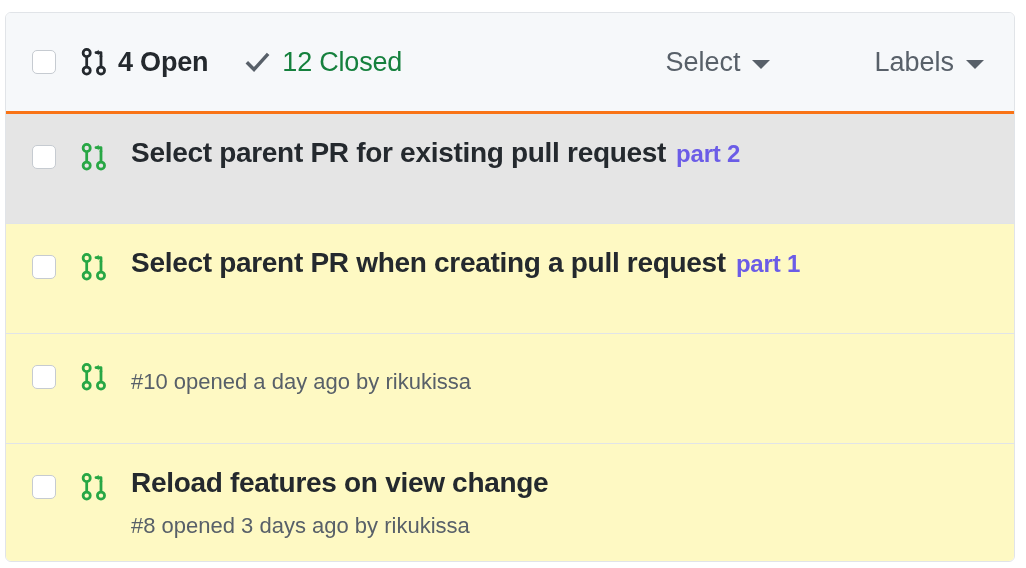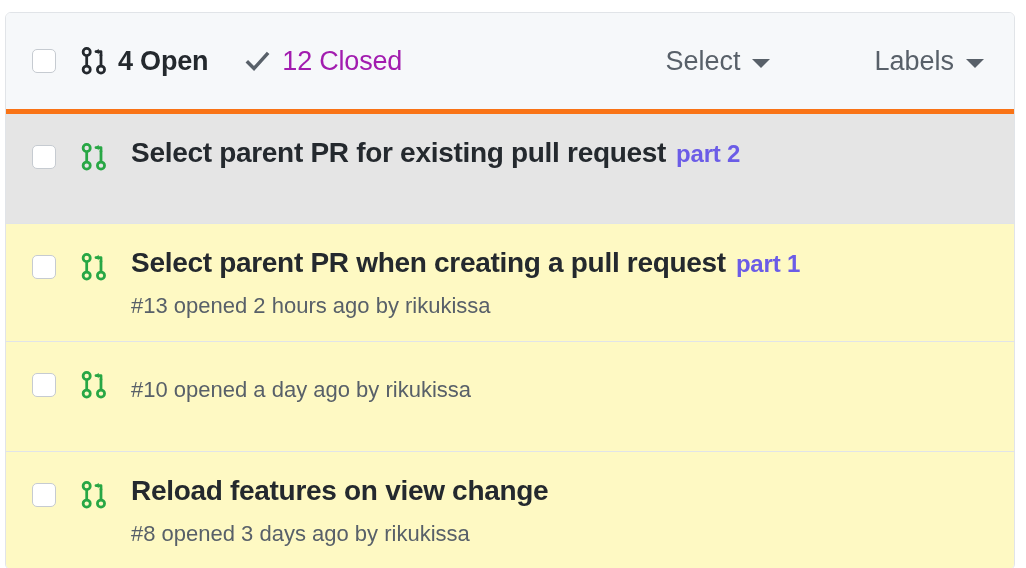--- a/index.html
+++ b/index.html
@@ -25,21 +25,21 @@
     box-sizing: border-box;
     background: #ffffff;
     overflow: hidden;
   }
 
   
   .list-header {
     display: flex;
     align-items: center;
     background: #f6f8fa;
-    border-bottom: 5px solid #f97316;
+    border-bottom: 3px solid #f97316;
     height: 101px;
     padding: 0 30px 0 26px;
     box-sizing: border-box;
   }
 
   .checkbox {
     width: 24px;
     height: 24px;
     border: 1px solid #c6cbd1;
     border-radius: 5px;
@@ -68,21 +68,21 @@
   .state-label {
     font-size: 27px;
     margin-left: 11px;
     letter-spacing: -0.2px;
   }
   .state-open .state-label {
     color: #24292e;
     font-weight: bold;
   }
   .state-closed .state-label {
-    color: #a21caf;
+    color: #15803d;
     font-weight: normal;
   }
 
   .filters {
     margin-left: auto;
     display: flex;
     align-items: center;
   }
   .filter {
     display: flex;
@@ -240,21 +240,20 @@
         <line x1="3.5" y1="5.9" x2="3.5" y2="11.9" stroke="#28a745" stroke-width="1.7"></line>
         <line x1="12.3" y1="5.2" x2="12.3" y2="11.9" stroke="#28a745" stroke-width="1.7"></line>
         <path d="M12.3 5.4 L12.3 3.2 L9.2 3.2" stroke="#28a745" stroke-width="1.7" fill="none" stroke-linecap="round" stroke-linejoin="round"></path>
         <path d="M10.9 1.5 L8.9 3.2 L10.9 4.9 Z" fill="#28a745"></path>
       </svg>
     </span>
     <div class="pr-body">
       <div>
         <span class="pr-title">Select parent PR when creating a pull request</span><span class="pr-title-suffix">part 1</span>
       </div>
-      <div class="pr-meta">#13 opened 2 hours ago by rikukissa</div>
     </div>
   </div>
 
   <div class="pr-row">
     <div class="checkbox"></div>
     <span class="pr-icon">
       <svg width="26" height="30" viewBox="0 0 16 18" fill="none" xmlns="http://www.w3.org/2000/svg">
         <circle cx="3.5" cy="3.5" r="2.2" stroke="#28a745" stroke-width="1.7"></circle>
         <circle cx="3.5" cy="14.3" r="2.2" stroke="#28a745" stroke-width="1.7"></circle>
         <circle cx="12.3" cy="14.3" r="2.2" stroke="#28a745" stroke-width="1.7"></circle>

